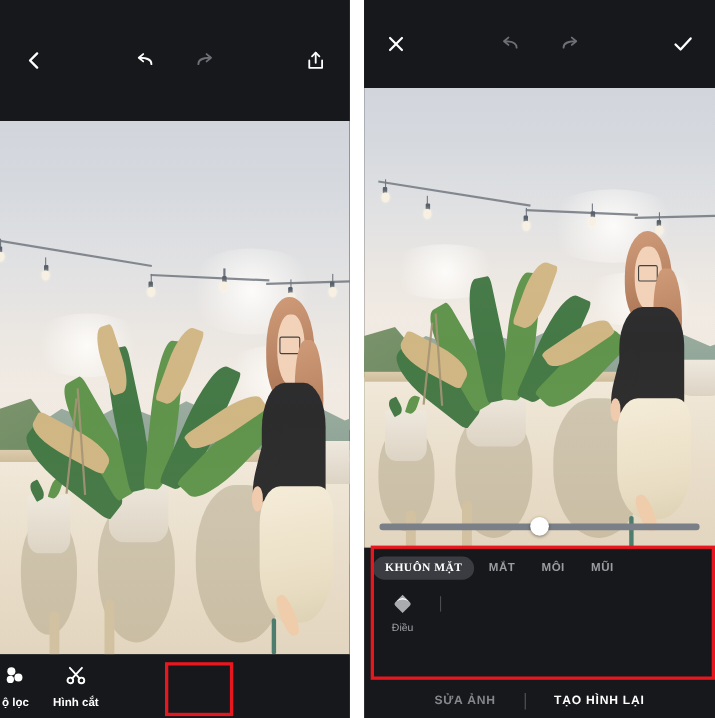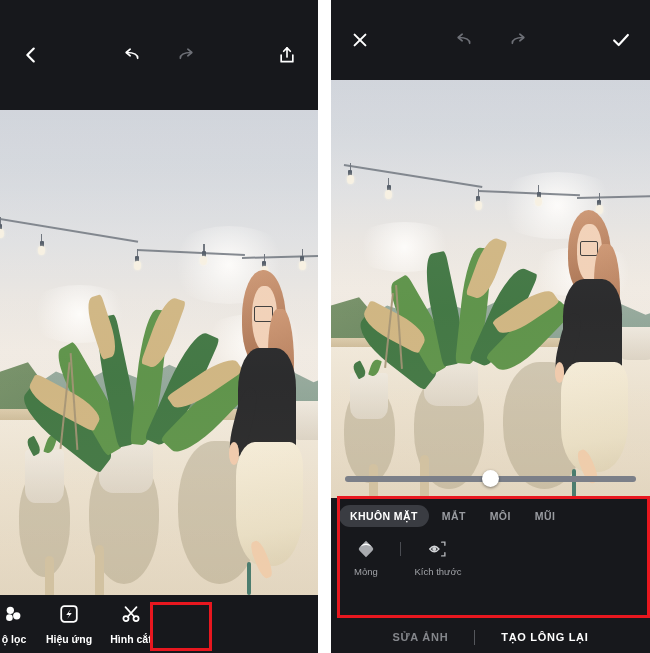--- a/index.html
+++ b/index.html
@@ -206,21 +206,21 @@
   
   #beauty-tabs {
     position: absolute; left: 0; width: 100%; top: 500px; height: 32px;
     display: flex; align-items: center; padding-left: 8px; gap: 2px;
   }
   .btab {
     font-size: 10.5px; font-weight: bold; letter-spacing: .4px;
     color: #9a9ca1; padding: 5px 11px; border-radius: 13px;
     white-space: nowrap; cursor: pointer;
   }
-  .btab.active { background: #3a3c42; color: #ffffff; }
+  .btab.active { background: #3a3c42; color: #ffffff; font-family: Liberation Serif, serif; }
 
   
   #beauty-tools {
     position: absolute; left: 0; width: 100%; top: 538px; height: 58px;
     display: flex; align-items: flex-start; padding-left: 6px;
   }
   .btool {
     width: 58px; flex: 0 0 58px; display: flex; flex-direction: column;
     align-items: center; gap: 6px; cursor: pointer;
   }
@@ -403,29 +403,20 @@
           <svg viewBox="0 0 24 24" width="22" height="22">
             <circle cx="8" cy="8" r="4" fill="#ffffff"></circle>
             <circle cx="15" cy="14" r="4" fill="#ffffff"></circle>
             <circle cx="7" cy="16" r="3.6" fill="#ffffff"></circle>
           </svg>
         </span>
         <span class="lbl">ộ lọc</span>
       </div>
 
 
-      <div class="ltool" style="flex:0 0 62px;">
-        <span class="glyph">
-          <svg viewBox="0 0 24 24" width="22" height="22">
-            <rect x="3.5" y="3.5" width="17" height="17" rx="3.5" fill="none" stroke="#ffffff" stroke-width="1.9"></rect>
-            <path d="M14 6.5 L9 13 L12.4 13 L10 17.5 L15 11 L11.6 11 Z" fill="#ffffff"></path>
-          </svg>
-        </span>
-        <span class="lbl">Hiệu ứng</span>
-      </div>
 
 
 
       <div class="ltool" style="flex:0 0 62px;">
         <span class="glyph">
           <svg viewBox="0 0 24 24" width="22" height="22" fill="none" stroke="#ffffff" stroke-width="1.9" stroke-linecap="round">
             <circle cx="6.5" cy="17" r="2.8"></circle>
             <circle cx="17.5" cy="17" r="2.8"></circle>
             <line x1="8.4" y1="15" x2="18" y2="4.5"></line>
             <line x1="15.6" y1="15" x2="6" y2="4.5"></line>
@@ -579,46 +570,35 @@
 
 
 
       <div class="btool">
         <span class="glyph">
           <svg viewBox="0 0 24 24" width="22" height="22">
             <path d="M12 3 L19 10 Q21 12 19 14 L12 21 L5 14 Q3 12 5 10 Z" fill="#a9abaf"></path>
             <path d="M5.6 9.6 Q12 2.6 18.4 9.6 Q12 5.6 5.6 9.6 Z" fill="#ffffff"></path>
           </svg>
         </span>
-        <span class="lbl">Mỏng</span>
+        <span class="lbl">Điều</span>
       </div>
 
       <div class="tool-divider"></div>
 
-      <div class="btool" style="flex:0 0 64px;width:64px;">
-        <span class="glyph">
-          <svg viewBox="0 0 24 24" width="22" height="22" fill="none" stroke="#b2b4b8" stroke-width="1.5" stroke-linecap="round">
-            <path d="M3 12 Q8 6 13 12 Q8 18 3 12 Z" stroke="#d3d5d8"></path>
-            <circle cx="8" cy="12" r="2.3" fill="#d3d5d8" stroke="none"></circle>
-            <polyline points="16,4.5 19.5,4.5 19.5,8"></polyline>
-            <polyline points="19.5,16 19.5,19.5 16,19.5"></polyline>
-          </svg>
-        </span>
-        <span class="lbl">Kích thước</span>
-      </div>
 
       <div class="btool" style="flex:0 0 52px;width:52px;">
         
         
       </div>
     </div>
 
     <div id="mode-bar">
       <div class="mode-item" id="mode-edit">SỬA ẢNH</div>
       <div class="mode-sep"></div>
-      <div class="mode-item" id="mode-reshape">TẠO LÔNG LẠI</div>
+      <div class="mode-item" id="mode-reshape">TẠO HÌNH LẠI</div>
     </div>
   </div>
 
   <div class="redbox" id="redbox-right"></div>
   <div class="redbox" id="redbox-left"></div>
 
 </div>
 
 </body></html>

